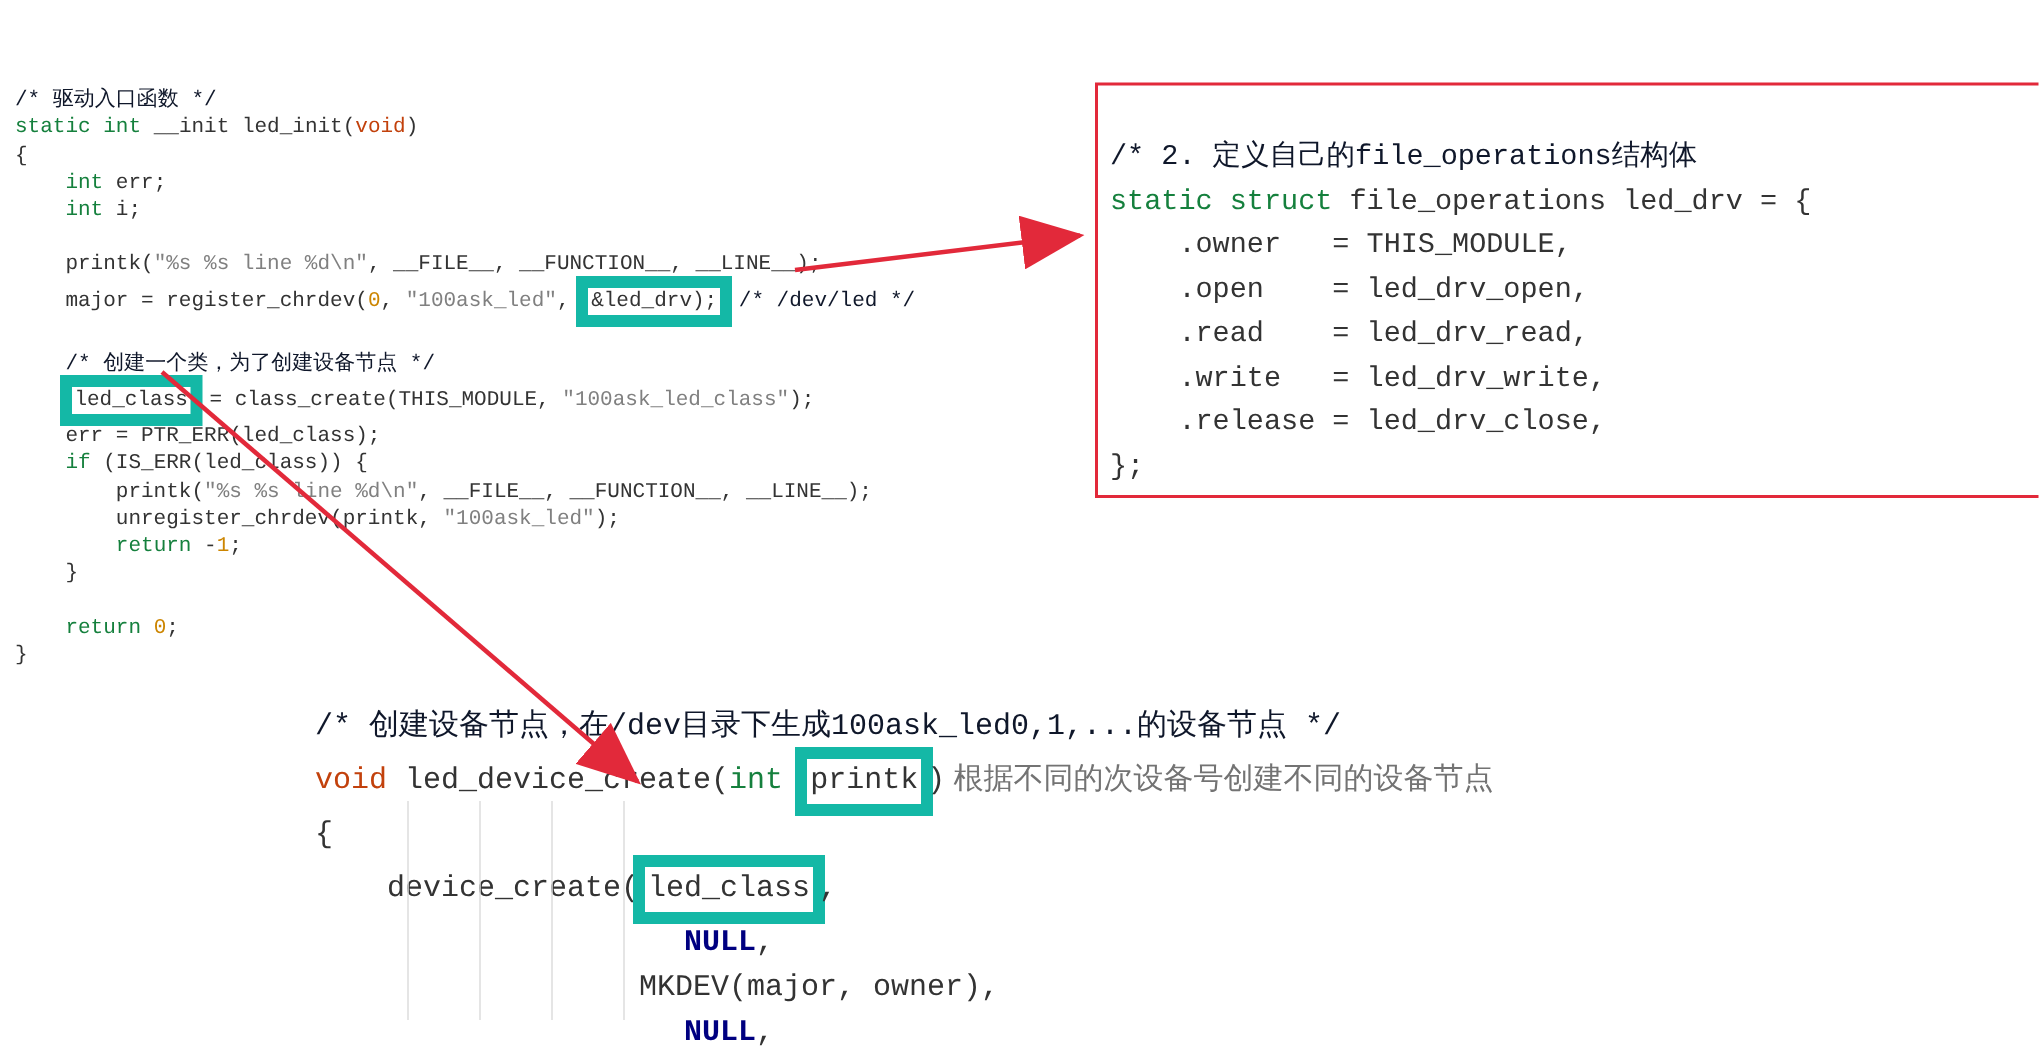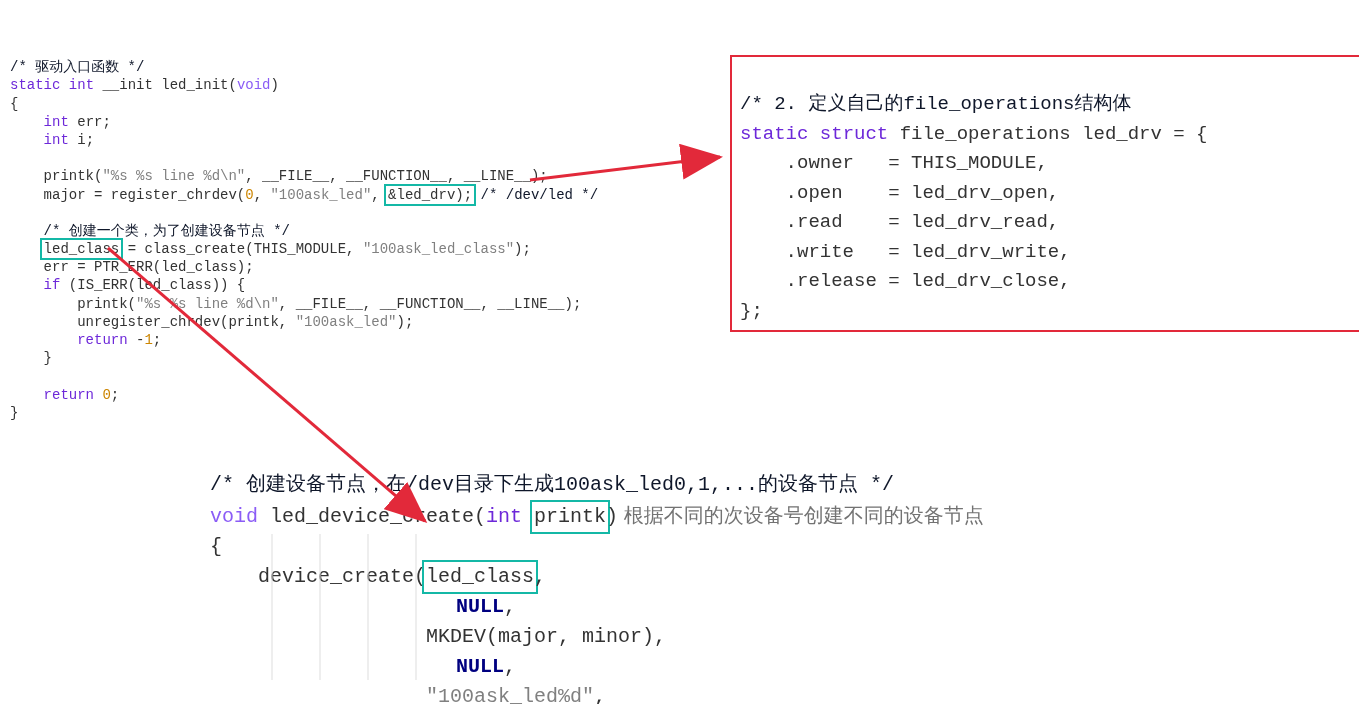--- a/index.html
+++ b/index.html
@@ -37,28 +37,28 @@
   .code3 {
     position: absolute;
     left: 210px;
     top: 440px;
     white-space: pre;
     font-size: 20px;
     line-height: 1.5;
     color: #333;
   }
   .kw-green { color: #0f172a; }    
-  .kw-blue  { color: #6d28d9; }    
-  .kw-purple{ color: #8b5cf6; }    
+  .kw-blue  { color: #15803d; }    
+  .kw-purple{ color: #c2410c; }    
   .kw-navy  { color: #000080; margin-left: 30px; }    
   .str      { color: #808080; }    
   .warn     { color: #cc8500; }
   .note     { color: #737373; font-family: "SimSun", "Microsoft YaHei", sans-serif; }
   .rbox {
-    border: 2px solid #14b8a6;
+    border: 8px solid #14b8a6;
     padding: 0 2px;
     margin: -2px -4px;
     display: inline-block;
   }
   svg.overlay {
     position: absolute;
     left: 0; top: 0;
     width: 1359px; height: 704px;
     pointer-events: none;
   }
@@ -100,21 +100,21 @@
 <span>    .release = led_drv_close,</span>
 <span>};</span>
 </div>
 
 <div class="code3">
 <span class="kw-green">/* 创建设备节点，在/dev目录下生成100ask_led0,1,...的设备节点 */</span>
 <span class="kw-purple">void</span><span> led_device_create(</span><span class="kw-blue">int</span> <span class="rbox">printk</span><span>)</span><span class="note"> 根据不同的次设备号创建不同的设备节点</span>
 <span>{</span>
 <span>    device_create(</span><span class="rbox">led_class</span><span>,</span>
                   <span class="kw-navy" style="font-weight:bold">NULL</span><span>,</span>
-<span>                  MKDEV(major, minor),</span>
+<span>                  MKDEV(major, owner),</span>
                   <span class="kw-navy" style="font-weight:bold">NULL</span><span>,</span>
                   <span class="str">"100ask_led%d"</span><span>,</span>
 
 
 </div>
 
 <svg class="overlay">
   <defs>
     <marker id="ah" markerWidth="14" markerHeight="12" refX="13" refY="6" orient="auto">
       <path d="M0,0 L14,6 L0,12 Z" fill="#e2293a"></path>

